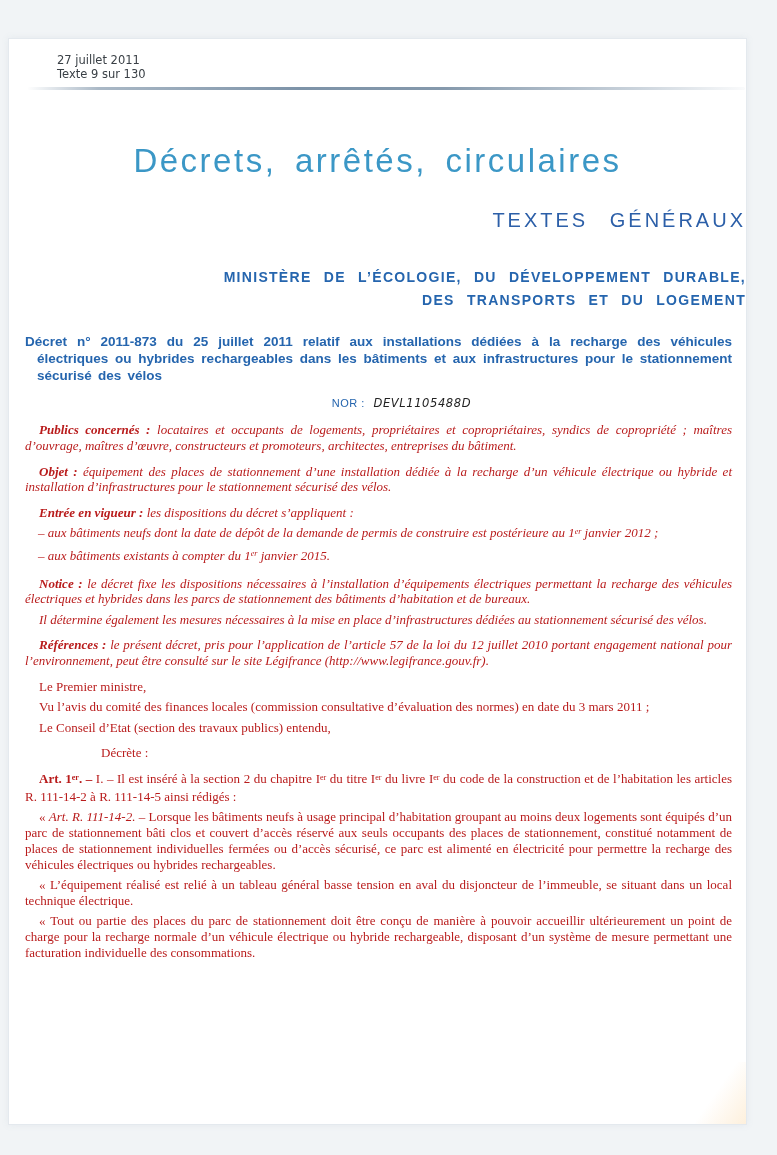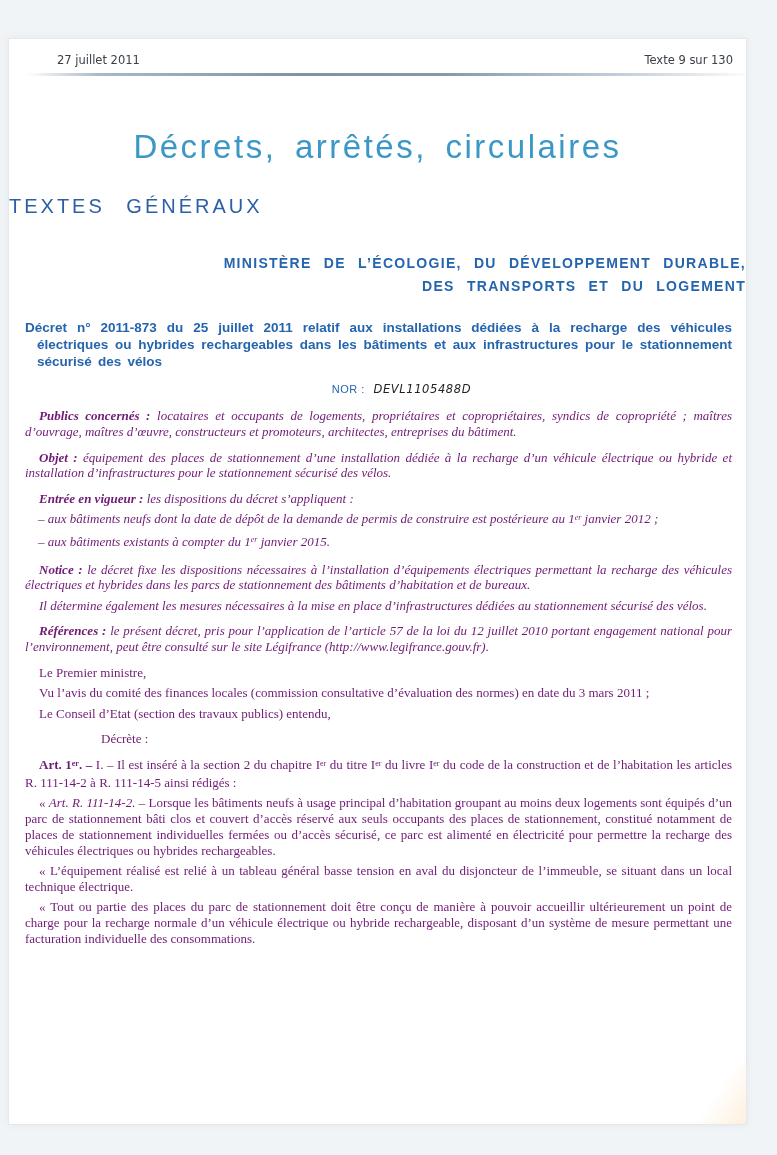--- a/index.html
+++ b/index.html
@@ -11,21 +11,21 @@
   .page{
     position:absolute;left:8px;top:38px;width:739px;height:1087px;
     background:#ffffff;border:1px solid #e4e9ee;box-sizing:border-box;
     box-shadow:0 0 7px rgba(120,140,160,0.10);
   }
   
   .hdr{
     display:flex;justify-content:space-between;align-items:baseline;
     padding:14px 13px 0 48px;
     font-family:"DejaVu Sans",sans-serif;
-    font-size:11.5px;color:#3a4046;
+    font-size:11.5px;color:#3a4046;flex-direction:column;
   }
   .hdr-date,.hdr-ref{white-space:nowrap;}
   .hdr-journal{
     color:#2468b0;font-size:13px;letter-spacing:0.4px;white-space:nowrap;
   }
   .rule{
     height:3px;margin:6px 1px 0 18px;border-radius:2px;
     background:linear-gradient(to right,
       rgba(130,150,170,0) 0%,
       rgba(125,147,168,0.65) 10%,
@@ -34,21 +34,21 @@
       rgba(130,150,170,0.04) 100%);
   }
   
   .main-title{
     margin:52px 0 0;text-align:center;
     font-family:"Liberation Sans",sans-serif;font-weight:normal;
     font-size:33px;letter-spacing:2.5px;word-spacing:7px;
     color:#3b97c6;
   }
   .section-title{
-    margin:29px 0 0;text-align:left;font-weight:normal;
+    margin:29px 0 0;text-align:right;font-weight:normal;
     font-size:20px;letter-spacing:3px;word-spacing:13px;
     color:#2c5fa8;
   }
   .ministry{
     margin:34px 0 0;text-align:right;
     font-size:14px;font-weight:bold;letter-spacing:1.3px;word-spacing:7px;
     color:#2565ae;line-height:23px;
   }
   .decree-title{
     margin:21px 14px 0 16px;padding-left:12px;text-indent:-12px;
@@ -61,21 +61,21 @@
     font-size:11px;letter-spacing:0.5px;color:#2565ae;padding-left:48px;
   }
   .nor-value{
     color:#222;font-style:italic;margin-left:5px;
     font-family:"DejaVu Sans",sans-serif;font-size:11.5px;letter-spacing:0.6px;
   }
   
   .body{
     margin:12px 14px 0 16px;
     font-family:"Liberation Serif",serif;
-    font-size:13px;line-height:15.8px;color:#701a75;
+    font-size:13px;line-height:15.8px;color:#b91c1c;
     text-align:justify;
   }
   .body p{margin:4.5px 0;text-indent:14px;}
   .body p.dash{padding-left:30px;text-indent:-17px;}
   .body p.gap{margin-top:10px;}
   .body p.decrete{text-indent:76px;}
   .i{font-style:italic;}
   .b{font-weight:bold;}
   .lead-i{font-weight:bold;font-style:italic;}
   .sup{font-size:0.62em;position:relative;top:-0.45em;}

